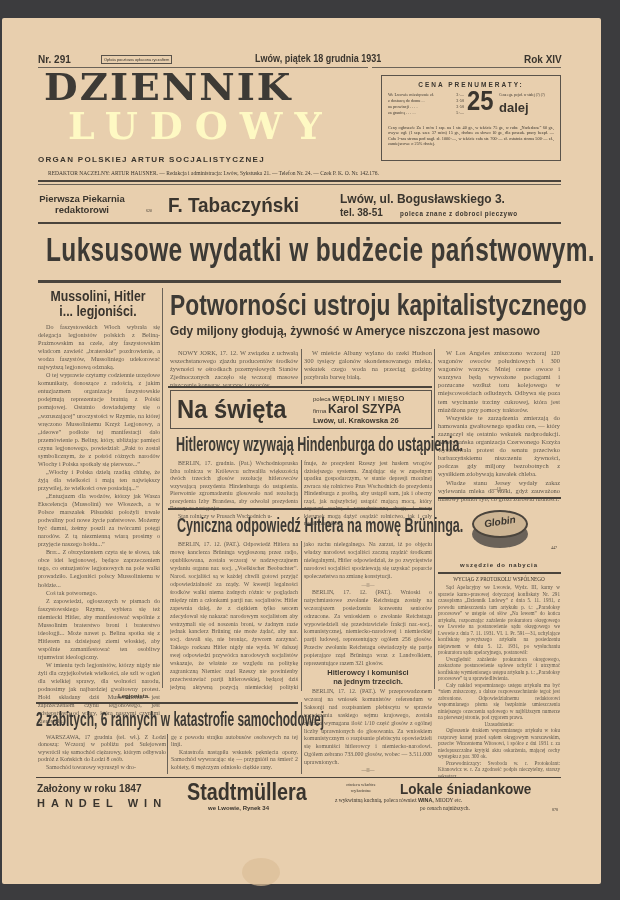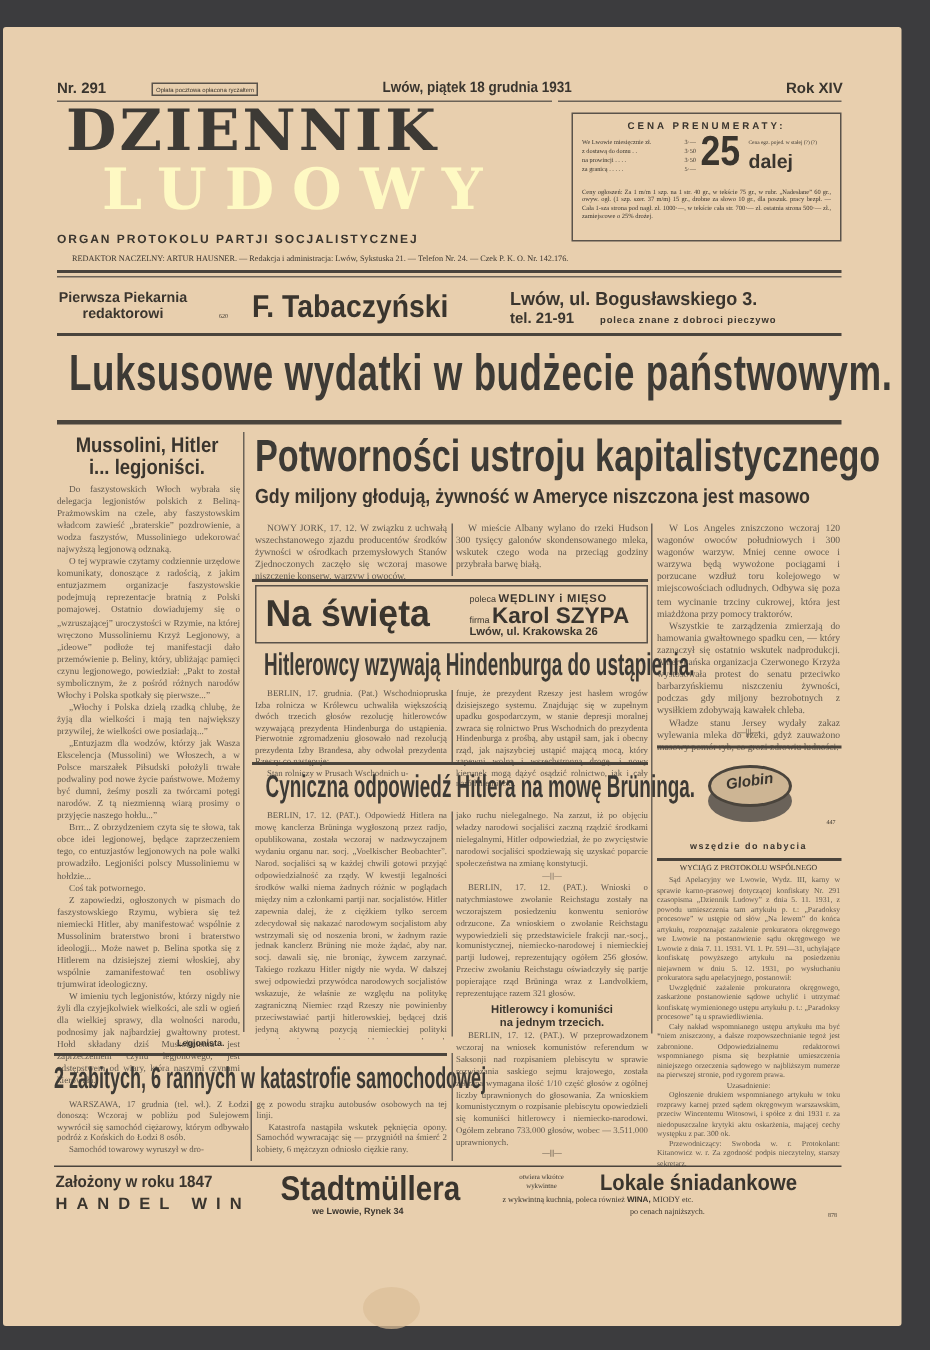--- a/index.html
+++ b/index.html
@@ -23,21 +23,21 @@
 
 <div class="abs sans" style="left:38px;top:54px;font-size:10px;font-weight:bold;">Nr. 291</div>
 <div class="abs sans" style="left:101px;top:55px;font-size:4px;border:1px solid #5a534a;padding:1px 2px;">Opłata pocztowa opłacona ryczałtem</div>
 <div class="abs sans" style="left:255px;top:53px;font-size:10px;font-weight:bold;transform:scaleX(.9);transform-origin:left;">Lwów, piątek 18 grudnia 1931</div>
 <div class="abs sans" style="left:524px;top:54px;font-size:10px;font-weight:bold;">Rok XIV</div>
 <div class="hair" style="left:38px;top:67px;width:330px;height:1px;"></div>
 <div class="hair" style="left:372px;top:67px;width:189px;height:1px;"></div>
 
 <div class="abs" style="left:44px;top:68px;font-family:'DejaVu Serif',serif;font-weight:bold;font-size:38px;letter-spacing:2px;line-height:38px;color:#3d3a35;transform:scaleX(1.02);transform-origin:left;">DZIENNIK</div>
 <div class="abs" style="left:44px;top:107px;font-family:'DejaVu Serif',serif;font-weight:bold;font-size:38px;letter-spacing:12px;line-height:38px;color:#fef9c3;margin-left:24px;">LUDOWY</div>
-<div class="abs sans" style="left:38px;top:155px;font-size:8px;font-weight:bold;letter-spacing:1.3px;">ORGAN PROTOKOLU PARTJI SOCJALISTYCZNEJ</div>
+<div class="abs sans" style="left:38px;top:155px;font-size:8px;font-weight:bold;letter-spacing:1.3px;">ORGAN POLSKIEJ ARTUR SOCJALISTYCZNEJ</div>
 <div class="abs" style="left:48px;top:170px;font-size:5.5px;white-space:nowrap;">REDAKTOR NACZELNY: ARTUR HAUSNER. — Redakcja i administracja: Lwów, Sykstuska 21. — Telefon Nr. 24. — Czek P. K. O. Nr. 142.176.</div>
 <div class="rule" style="left:38px;top:180px;width:523px;height:2px;"></div>
 <div class="hair" style="left:38px;top:184px;width:523px;height:1px;"></div>
 
 <div class="abs" style="left:381px;top:75px;width:178px;height:84px;border:1px solid #5a534a;">
   <div class="abs sans center" style="left:0;top:5px;width:178px;font-size:6.5px;font-weight:bold;letter-spacing:2px;">CENA PRENUMERATY:</div>
   <div class="abs" style="left:6px;top:16px;width:76px;font-size:4.2px;line-height:6px;">
     <div style="display:flex;justify-content:space-between;">
         <span>We Lwowie miesięcznie zł.</span>
         <span>3·—</span>
@@ -61,21 +61,21 @@
   <div class="abs" style="left:6px;top:49px;width:166px;font-size:4.3px;line-height:5.4px;text-align:justify;">Ceny ogłoszeń: Za 1 m/m 1 szp. na 1 str. 40 gr., w tekście 75 gr., w rubr. „Nadesłane” 60 gr., owyw. ogł. (1 szp. szer. 37 m/m) 15 gr., drobne za słowo 10 gr., dla poszuk. pracy bezpł. — Cała 1-sza strona pod nagł. zł. 1000·—, w tekście cała str. 700·— zł. ostatnia strona 500·— zł., zamiejscowe o 25% drożej.</div>
 </div>
 
 <div class="abs sans center" style="left:36px;top:193px;width:92px;font-size:9.5px;font-weight:bold;line-height:11px;text-align:center;">
   <div>Pierwsza Piekarnia</div>
   <div>redaktorowi</div>
 </div>
 <div class="abs" style="left:146px;top:208px;font-size:4px;">620</div>
 <div class="abs sans" style="left:168px;top:193px;font-size:21px;font-weight:bold;transform:scaleX(.9);transform-origin:left;white-space:nowrap;">F. Tabaczyński</div>
 <div class="abs sans" style="left:340px;top:192px;font-size:12.5px;font-weight:bold;white-space:nowrap;transform:scaleX(.96);transform-origin:left;">Lwów, ul. Bogusławskiego 3.</div>
-<div class="abs sans" style="left:340px;top:207px;font-size:10px;font-weight:bold;white-space:nowrap;">tel. 21-91</div>
+<div class="abs sans" style="left:340px;top:207px;font-size:10px;font-weight:bold;white-space:nowrap;">tel. 38-51</div>
 <div class="abs sans" style="left:400px;top:210px;font-size:6.3px;font-weight:bold;letter-spacing:.6px;white-space:nowrap;">poleca znane z dobroci pieczywo</div>
 <div class="rule" style="left:38px;top:222px;width:523px;height:2px;"></div>
 
 <div class="abs condensed" style="left:46px;top:226px;font-size:34px;line-height:46px;transform:scaleX(.72);letter-spacing:.5px;color:#3d3a35;">Luksusowe wydatki w budżecie państwowym.</div>
 <div class="rule" style="left:38px;top:280px;width:523px;height:3px;"></div>
 
 <div class="vrule" style="left:162px;top:288px;height:400px;"></div>
 <div class="abs sans center" style="left:36px;top:289px;width:124px;font-size:14px;font-weight:bold;line-height:15px;transform:scaleX(.88);transform-origin:center top;">
   <div>Mussolini, Hitler</div>
   <div>i... legjoniści.</div>
@@ -111,21 +111,21 @@
 
 <div class="rule" style="left:168px;top:386px;width:264px;height:2px;"></div>
 <div class="abs" style="left:170px;top:390px;width:260px;height:37px;border:1px solid #5a534a;">
   <div class="abs sans" style="left:6px;top:2px;font-size:25px;font-weight:bold;line-height:32px;transform:scaleX(.95);transform-origin:left;">Na święta</div>
   <div class="abs sans" style="left:142px;top:3px;font-size:6px;white-space:nowrap;">
     <span>poleca</span>
     <span style="font-weight:bold;font-size:7.5px;letter-spacing:.5px;">WĘDLINY i MIĘSO</span>
   </div>
   <div class="abs sans" style="left:142px;top:11px;font-size:6px;white-space:nowrap;">
     <span>firma</span>
-    <span style="font-weight:bold;font-size:15px;">Karol SZYPA</span>
+    <span style="font-weight:bold;font-size:12px;">Karol SZYPA</span>
   </div>
   <div class="abs sans" style="left:142px;top:25px;font-size:7.5px;font-weight:bold;white-space:nowrap;">Lwów, ul. Krakowska 26</div>
 </div>
 
 <div class="abs condensed" style="left:176px;top:430px;font-size:21px;line-height:28px;transform:scaleX(.6);color:#3d3a35;">Hitlerowcy wzywają Hindenburga do ustąpienia.</div>
 <div class="abs body-text" style="left:170px;top:460px;width:128px;font-size:5.9px;line-height:7.5px;">
   <p>BERLIN, 17. grudnia. (Pat.) Wschodniopruska Izba rolnicza w Królewcu uchwaliła większością dwóch trzecich głosów rezolucję hitlerowców wzywającą prezydenta Hindenburga do ustąpienia. Pierwotnie zgromadzeniu głosowało nad rezolucją prezydenta Izby Brandesa, aby odwołał prezydenta Rzeszy co następuje:</p>
   <p>Stan rolniczy w Prusach Wschodnich u-</p>
 </div>
 <div class="vrule" style="left:301px;top:460px;height:48px;"></div>

